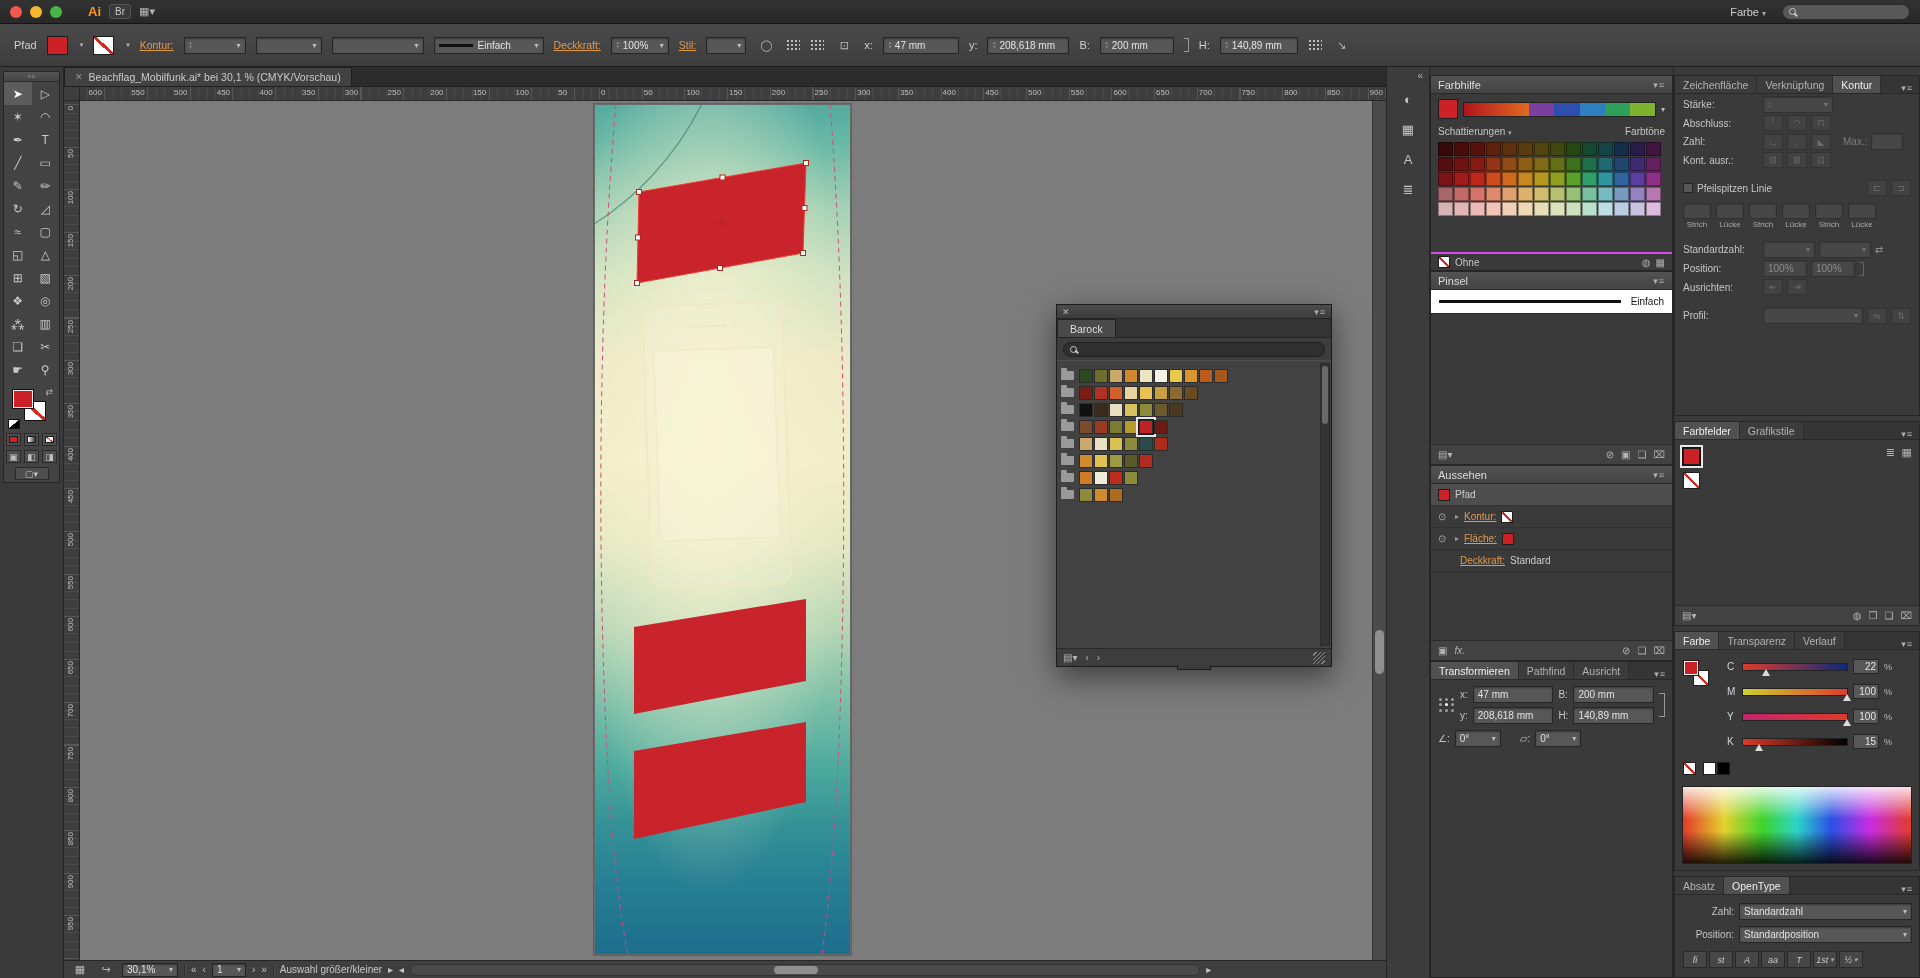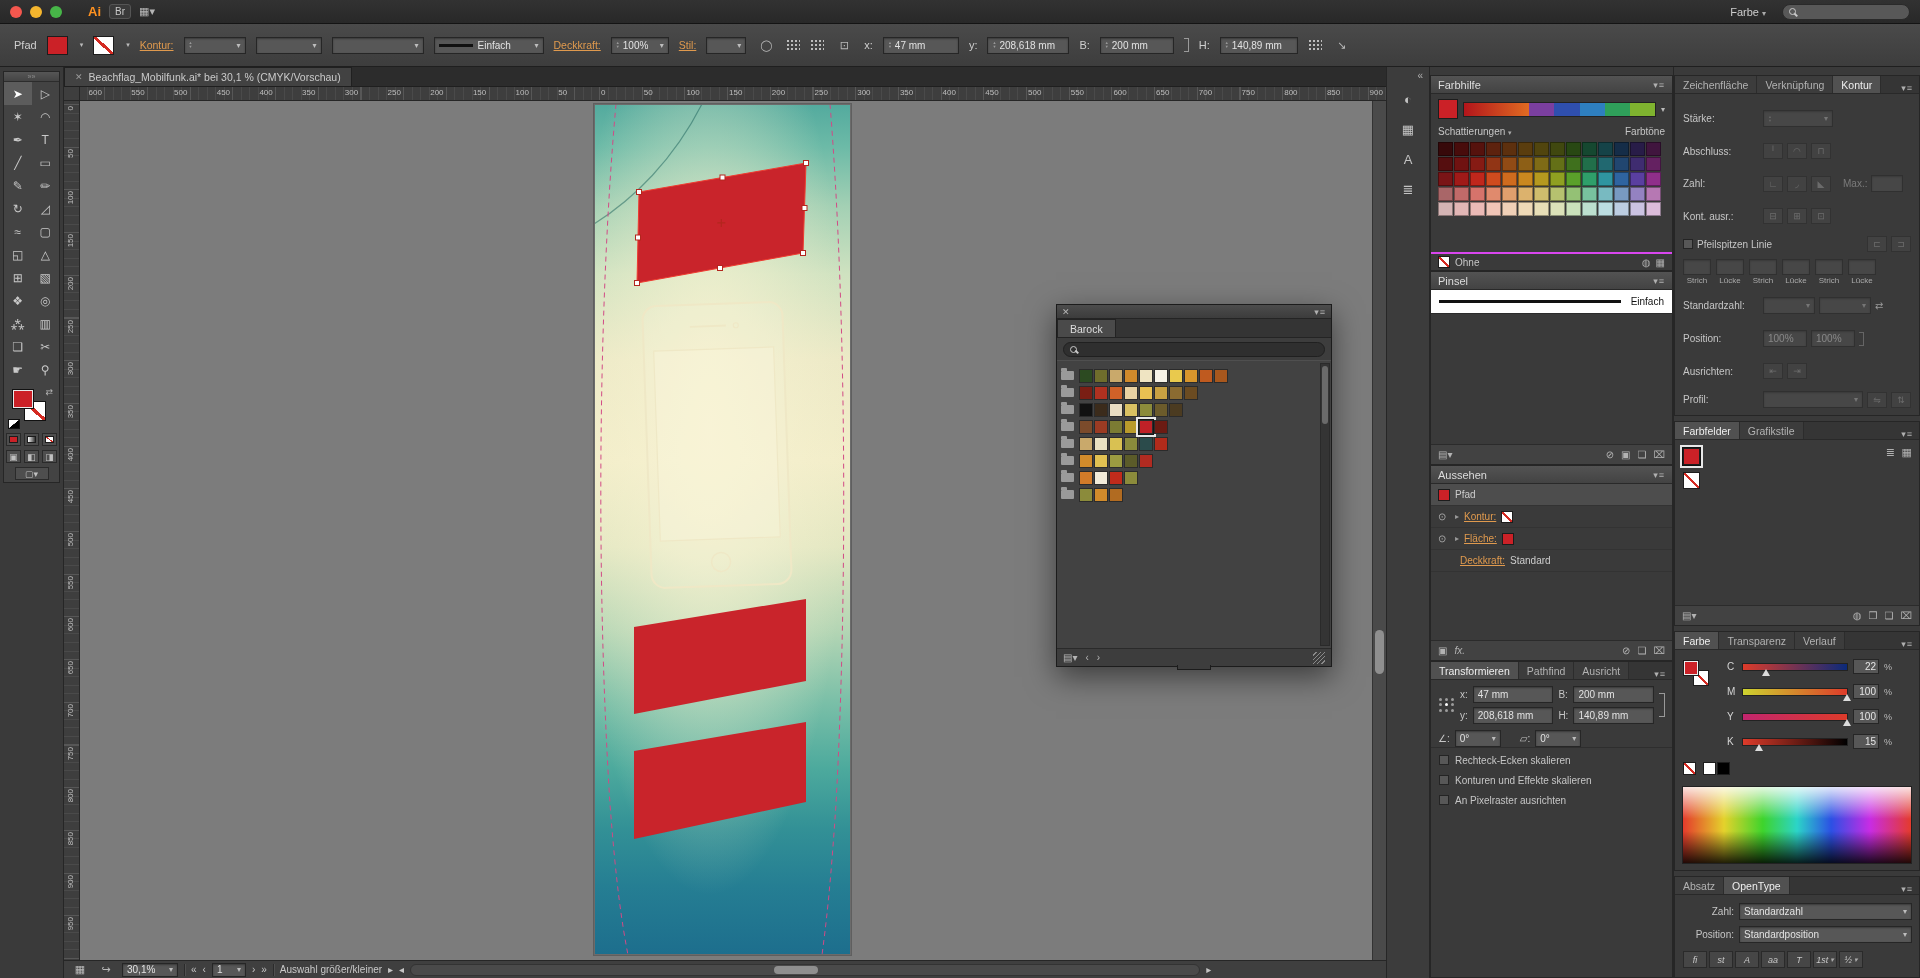--- a/index.html
+++ b/index.html
@@ -136,21 +136,21 @@
   .sw12{width:12px;height:12px;border:1px solid #1c1c1c;}
   
   .refpt{width:17px;height:17px;display:grid;grid-template-columns:repeat(3,1fr);place-items:center;flex:none;}
   .refpt span{width:3px;height:3px;background:#9c9c9c;border-radius:50%;}
   .refpt span.c{background:#fff;}
   .tf-grid{display:grid;grid-template-columns:auto 1fr auto 1fr;gap:4px 5px;align-items:center;flex:1;}
   .chain{width:6px;height:24px;border:1px solid #999;border-left:0;flex:none;}
   #tf-empty{flex:1;display:flex;align-items:center;justify-content:center;color:#8a8a8a;font-size:10px;}
   .chk-row{display:flex;align-items:center;gap:6px;padding:0 8px;height:20px;font-size:10px;color:#c6c6c6;}
   
-  .sp-row{display:flex;align-items:center;gap:4px;padding:0 8px;margin-top:16px;}
+  .sp-row{display:flex;align-items:center;gap:4px;padding:0 8px;margin-top:2px;}
   .sp-lab{width:76px;font-size:10px;color:#c6c6c6;flex:none;}
   
   #dash-fields{display:flex;gap:5px;padding:0 8px;margin-top:7px;}
   .dash-field{width:28px;height:16px;background:#575757;border:1px solid #262626;box-shadow:inset 0 1px 2px rgba(0,0,0,.35);}
   #dash-labels{display:flex;gap:5px;padding:0 8px;margin-top:1px;}
   .dash-label{width:28px;font-size:8px;color:#aaa;text-align:center;}
   
   .sl-row{display:flex;align-items:center;gap:5px;height:25px;}
   .sl-label{width:10px;font-size:10px;color:#d5d5d5;}
   .sl-track{position:relative;width:106px;height:8px;border:1px solid #222;}
@@ -776,34 +776,20 @@
         <div class="prow" style="margin-top:6px">
           <span class="plabel">∠:</span>
           <div class="fld dd w44">
               <span>0°</span>
             </div>
           <span class="plabel" style="margin-left:14px">▱:</span>
           <div class="fld dd w44">
               <span>0°</span>
             </div>
         </div>
-        <div id="tf-checks" style="border-top:1px solid #2e2e2e;padding:2px 0 4px">
-            <div class="chk-row">
-              <div class="chk"></div>
-              <div>Rechteck-Ecken skalieren</div>
-            </div>
-            <div class="chk-row">
-              <div class="chk"></div>
-              <div>Konturen und Effekte skalieren</div>
-            </div>
-            <div class="chk-row">
-              <div class="chk"></div>
-              <div>An Pixelraster ausrichten</div>
-            </div>
-          </div>
       </div>
     </div>
   </div>
 
   <div id="col2">
 
     <div class="panel" style="height:341px">
       <div class="tabs">
         <div class="tab">Zeichenfläche</div>
         <div class="tab">Verknüpfung</div>

